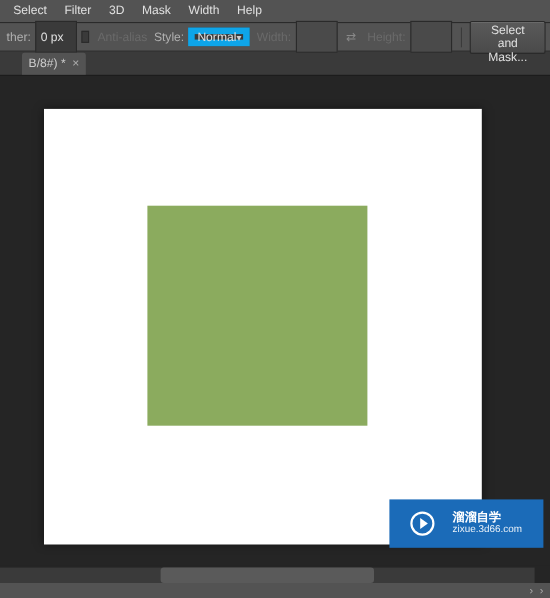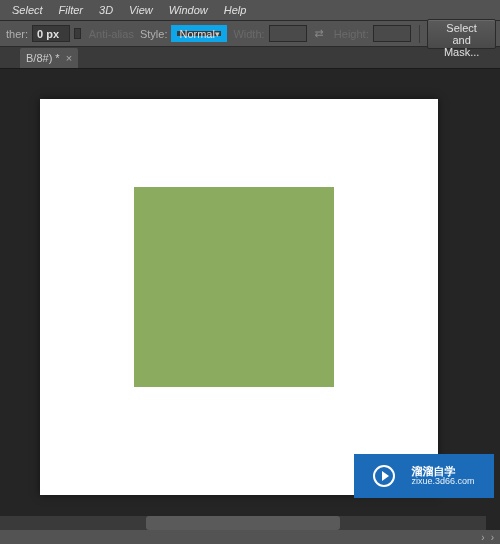--- a/index.html
+++ b/index.html
@@ -22,21 +22,20 @@
       background: #535353;
       display: flex;
       align-items: center;
       padding: 0 4px;
       border-bottom: 1px solid #2a2a2a;
     }
     .menubar-item {
       color: #e0e0e0;
       padding: 3px 8px;
       cursor: pointer;
-      font-style: italic;
     }
     .options-bar {
       height: 26px;
       background: #535353;
       display: flex;
       align-items: center;
       padding: 0 4px;
       border-bottom: 1px solid #2a2a2a;
       gap: 4px;
     }
@@ -46,24 +45,23 @@
       white-space: nowrap;
     }
     .opt-label.disabled {
       color: #6a6a6a;
     }
     .opt-input {
       background: #3a3a3a;
       border: 1px solid #2a2a2a;
       color: #e0e0e0;
       width: 38px;
-      height: 17px;
+      height: 29px;
       padding: 0 4px;
       outline: none;
-      font-weight: bold;
     }
     .opt-checkbox {
       width: 11px;
       height: 11px;
       background: #3a3a3a;
       border: 1px solid #2a2a2a;
       display: inline-block;
       margin-right: 2px;
       vertical-align: middle;
     }
@@ -229,22 +227,22 @@
       border-radius: 3px;
     }
   </style>
 </head>
 <body>
 
 <div class="menubar">
   <div class="menubar-item">Select</div>
   <div class="menubar-item">Filter</div>
   <div class="menubar-item">3D</div>
-  <div class="menubar-item">View</div>
-  <div class="menubar-item">Window</div>
+  <div class="menubar-item">Mask</div>
+  <div class="menubar-item">Width</div>
   <div class="menubar-item">Help</div>
 </div>
 
 <div class="options-bar">
   <span class="opt-label">ther:</span>
   <input class="opt-input" value="0 px" style="">
   <span class="opt-checkbox"></span>
   <span class="opt-label disabled">Anti-alias</span>
   <span class="opt-label">Style:</span>
   <div class="opt-select">

